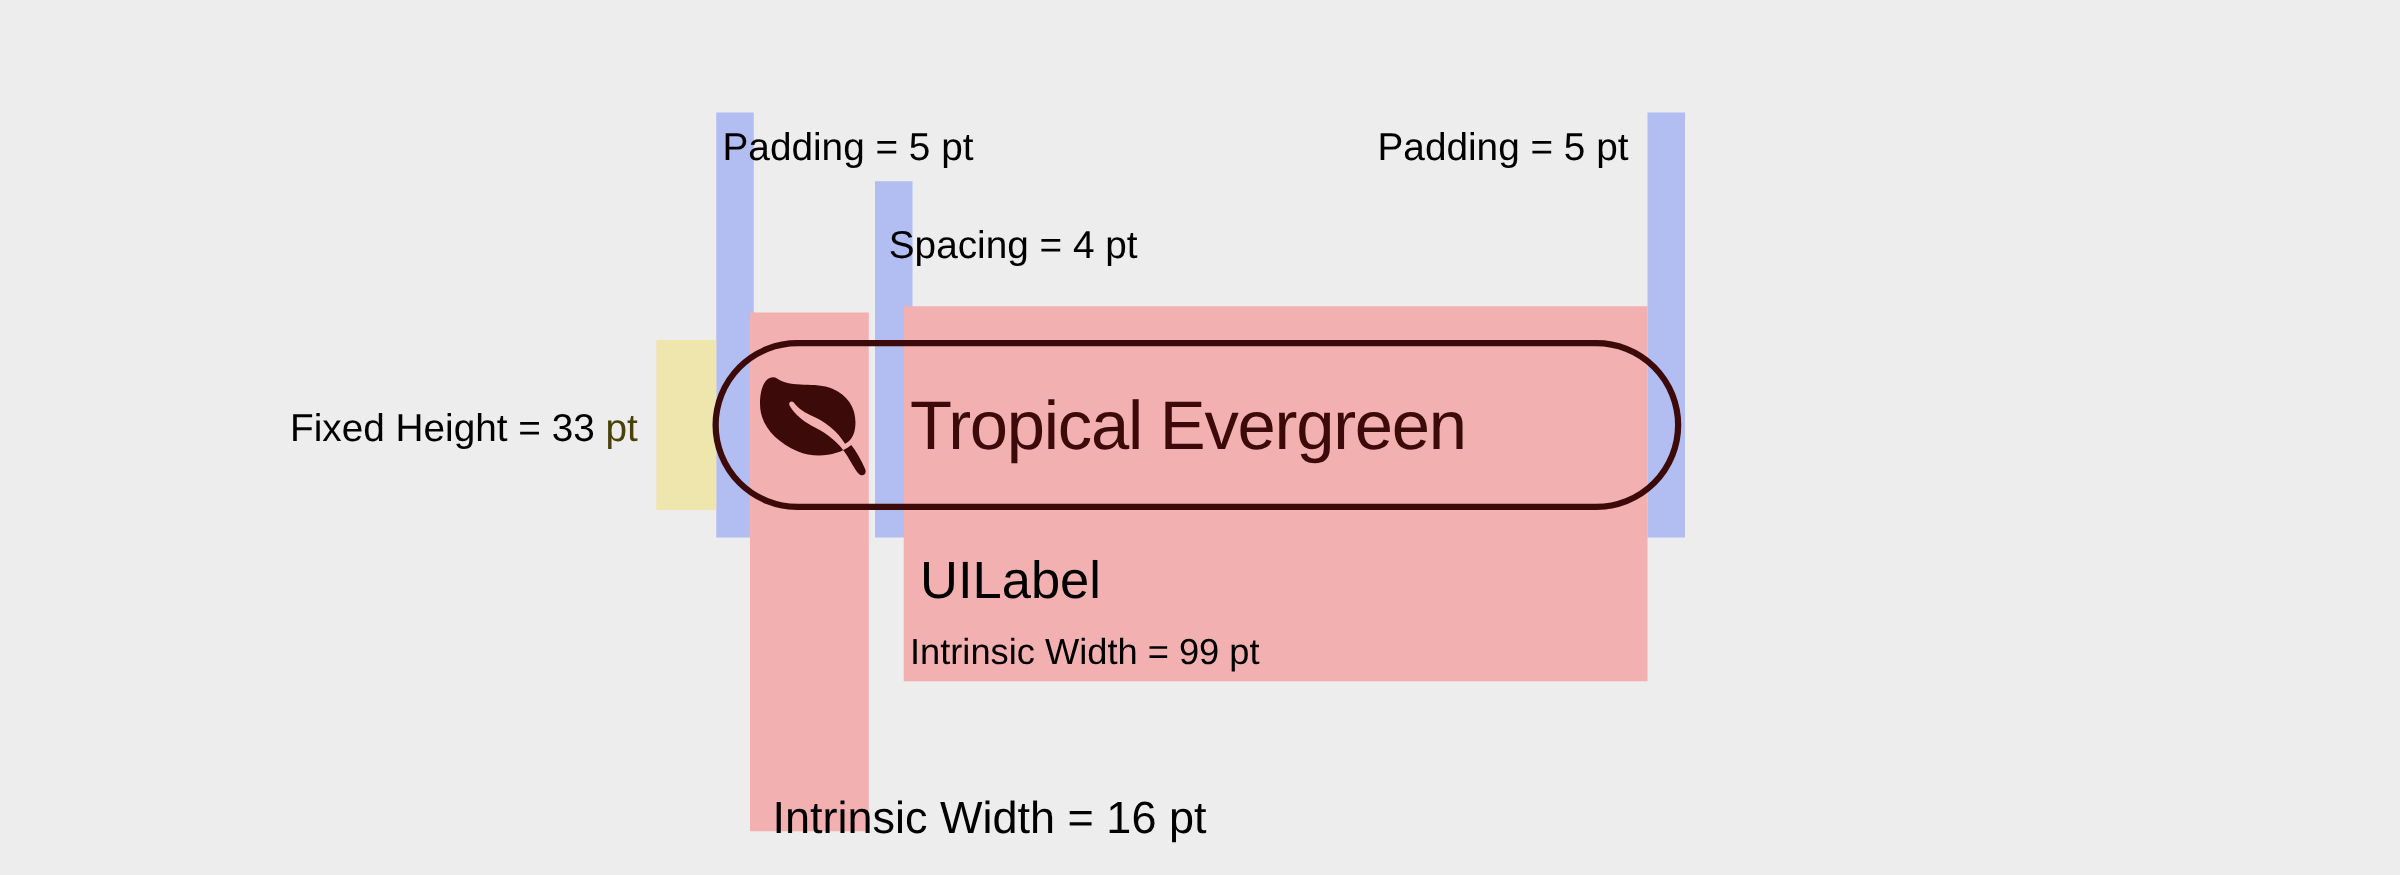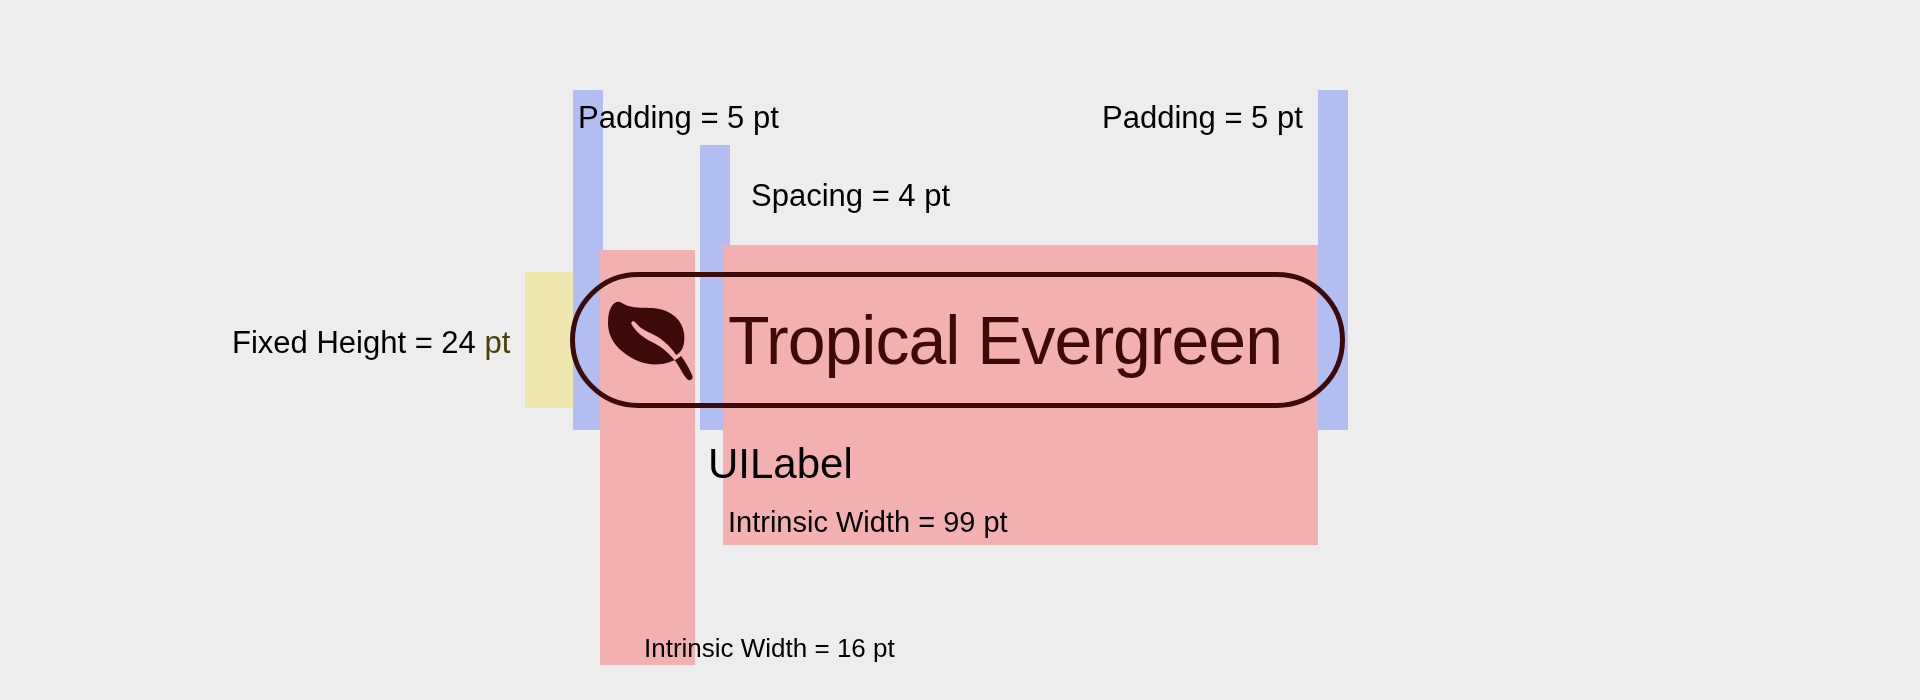--- a/index.html
+++ b/index.html
@@ -100,21 +100,21 @@
     display: block;
     width: 100%;
     height: 100%;
   }
   .control-text {
     position: absolute;
     left: 728px;
     top: 272px;
     height: 164px;
     line-height: 136px;
-    font-size: 68px;
+    font-size: 55px;
     font-weight: 400;
     color: #3d0a0a;
     white-space: nowrap;
     letter-spacing: -1px;
     z-index: 7;
   }
 
   
   .anno {
     position: absolute;
@@ -130,50 +130,49 @@
   }
   .anno-padding-right {
     left: 1102px;
     top: 100px;
     font-size: 31px;
   }
   .anno-spacing {
     left: 711px;
     top: 178px;
     font-size: 31px;
-    margin-left: 40px;
   }
   .anno-fixed-height {
     left: 232px;
     top: 325px;
     font-size: 31px;
   }
   .anno-fixed-height .unit {
     color: #4a4108;
     text-align: center;
   }
   .anno-label-title {
-    left: 708px;
+    left: 736px;
     top: 440px;
     font-size: 42px;
   }
   .anno-label-sub {
     left: 728px;
     top: 506px;
     font-size: 29px;
   }
   .anno-imageview-title {
     left: 613px;
     top: 570px;
     font-size: 42px;
   }
   .anno-imageview-sub {
-    left: 644px;
+    left: 618px;
     top: 633px;
-    font-size: 26px;
+    font-size: 36px;
   }
 </style>
 </head>
 <body>
 
 <div id="stage">
 
   <div class="band band-padding-left"></div>
 
   <div class="band band-padding-right"></div>
@@ -199,21 +198,21 @@
   </div>
 
   <div class="control-text">Tropical Evergreen</div>
 
   <div class="anno anno-padding-left">Padding = 5 pt</div>
 
   <div class="anno anno-padding-right">Padding = 5 pt</div>
 
   <div class="anno anno-spacing">Spacing = 4 pt</div>
 
-  <div class="anno anno-fixed-height"><span>Fixed Height = 24 </span><span class="unit">pt</span></div>
+  <div class="anno anno-fixed-height"><span>Fixed Height = 33 </span><span class="unit">pt</span></div>
 
   <div class="anno anno-label-title">UILabel</div>
 
   <div class="anno anno-label-sub">Intrinsic Width = 99 pt</div>
 
 
   <div class="anno anno-imageview-sub">Intrinsic Width = 16 pt</div>
 
 </div>
 

